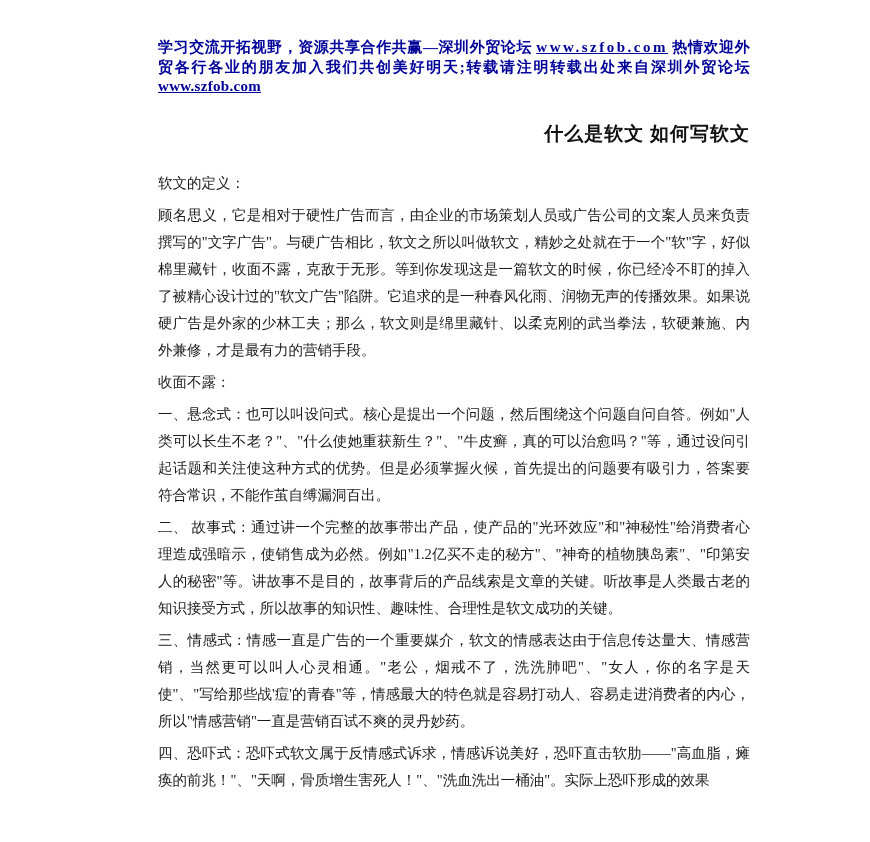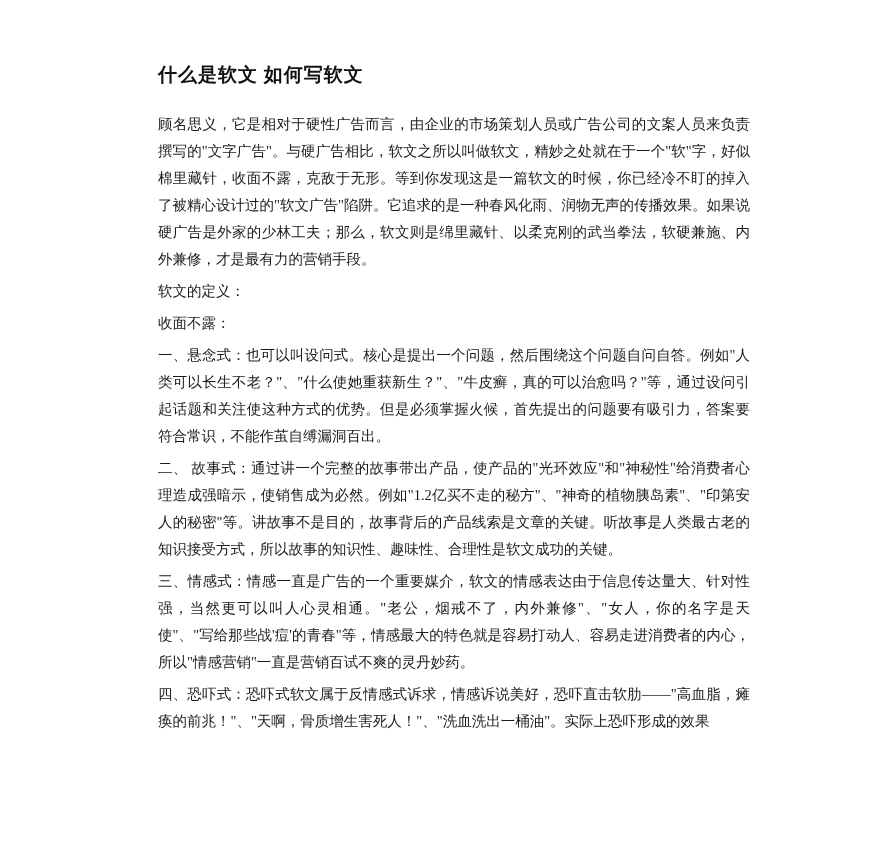--- a/index.html
+++ b/index.html
@@ -32,51 +32,54 @@
   .forum-link {
     color: #000099;
     text-decoration: underline;
     cursor: pointer;
     font-family: "Liberation Serif", "DejaVu Serif", serif;
   }
   .forum-link.spaced {
     letter-spacing: 2.5px;
   }
   .doc-title {
-    text-align: left;
+    text-align: right;
     font-size: 19px;
     font-weight: bold;
     color: #111111;
     margin: 24px 0 23px 0;
     letter-spacing: 1px;
   }
   .body-para {
     font-size: 14.5px;
     line-height: 27px;
     color: #1a1a1a;
     text-align: justify;
     margin: 0 0 5px 0;
     word-break: break-all;
   }
 </style>
 </head>
 <body>
 
 <div class="page">
 
+  <div class="forum-header">
+    <span>学习交流开拓视野，资源共享合作共赢—深圳外贸论坛 </span><a class="forum-link spaced">www.szfob.com</a><span> 热情欢迎外贸各行各业的朋友加入我们共创美好明天;转载请注明转载出处来自深圳外贸论坛 </span><a class="forum-link">www.szfob.com</a>
+  </div>
 
   <h1 class="doc-title">什么是软文 如何写软文</h1>
 
+  <p class="body-para">软文的定义：</p>
+
   <p class="body-para">顾名思义，它是相对于硬性广告而言，由企业的市场策划人员或广告公司的文案人员来负责撰写的"文字广告"。与硬广告相比，软文之所以叫做软文，精妙之处就在于一个"软"字，好似棉里藏针，收面不露，克敌于无形。等到你发现这是一篇软文的时候，你已经冷不盯的掉入了被精心设计过的"软文广告"陷阱。它追求的是一种春风化雨、润物无声的传播效果。如果说硬广告是外家的少林工夫；那么，软文则是绵里藏针、以柔克刚的武当拳法，软硬兼施、内外兼修，才是最有力的营销手段。</p>
-
-  <p class="body-para">软文的定义：</p>
 
   <p class="body-para">收面不露：</p>
 
   <p class="body-para">一、悬念式：也可以叫设问式。核心是提出一个问题，然后围绕这个问题自问自答。例如"人类可以长生不老？"、"什么使她重获新生？"、"牛皮癣，真的可以治愈吗？"等，通过设问引起话题和关注使这种方式的优势。但是必须掌握火候，首先提出的问题要有吸引力，答案要符合常识，不能作茧自缚漏洞百出。</p>
 
   <p class="body-para">二、 故事式：通过讲一个完整的故事带出产品，使产品的"光环效应"和"神秘性"给消费者心理造成强暗示，使销售成为必然。例如"1.2亿买不走的秘方"、"神奇的植物胰岛素"、"印第安人的秘密"等。讲故事不是目的，故事背后的产品线索是文章的关键。听故事是人类最古老的知识接受方式，所以故事的知识性、趣味性、合理性是软文成功的关键。</p>
 
-  <p class="body-para">三、情感式：情感一直是广告的一个重要媒介，软文的情感表达由于信息传达量大、针对性强，当然更可以叫人心灵相通。"老公，烟戒不了，内外兼修"、"女人，你的名字是天使"、"写给那些战'痘'的青春"等，情感最大的特色就是容易打动人、容易走进消费者的内心，所以"情感营销"一直是营销百试不爽的灵丹妙药。</p>
+  <p class="body-para">三、情感式：情感一直是广告的一个重要媒介，软文的情感表达由于信息传达量大、情感营销，当然更可以叫人心灵相通。"老公，烟戒不了，洗洗肺吧"、"女人，你的名字是天使"、"写给那些战'痘'的青春"等，情感最大的特色就是容易打动人、容易走进消费者的内心，所以"情感营销"一直是营销百试不爽的灵丹妙药。</p>
 
   <p class="body-para">四、恐吓式：恐吓式软文属于反情感式诉求，情感诉说美好，恐吓直击软肋——"高血脂，瘫痪的前兆！"、"天啊，骨质增生害死人！"、"洗血洗出一桶油"。实际上恐吓形成的效果</p>
 
 </div>
 
 </body></html>

